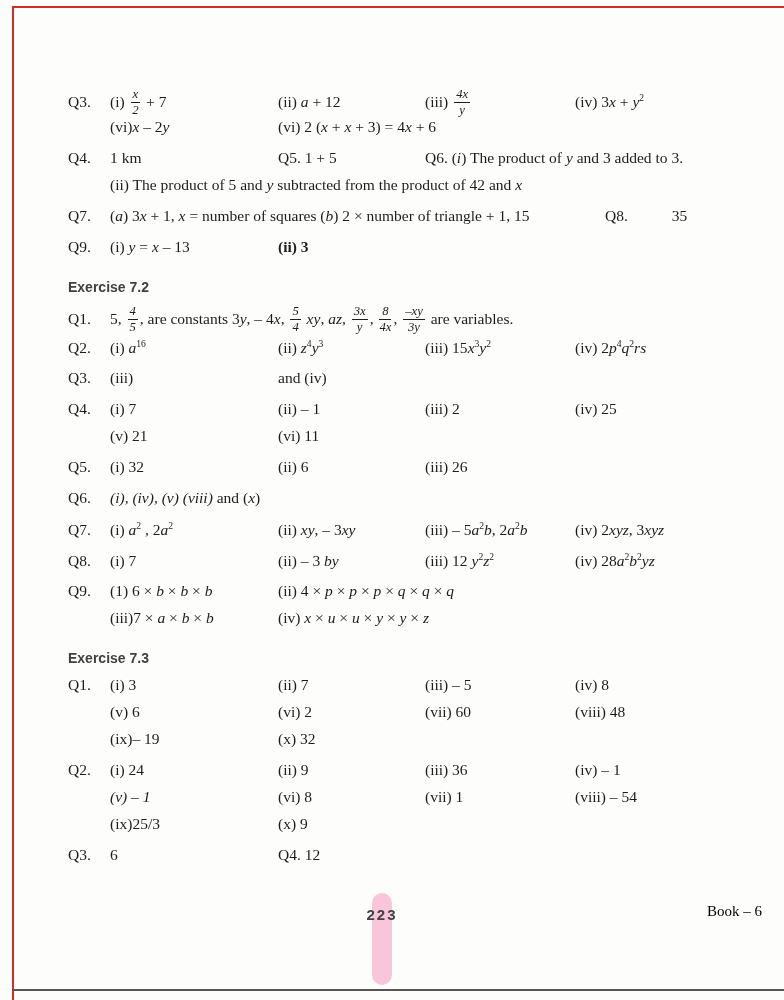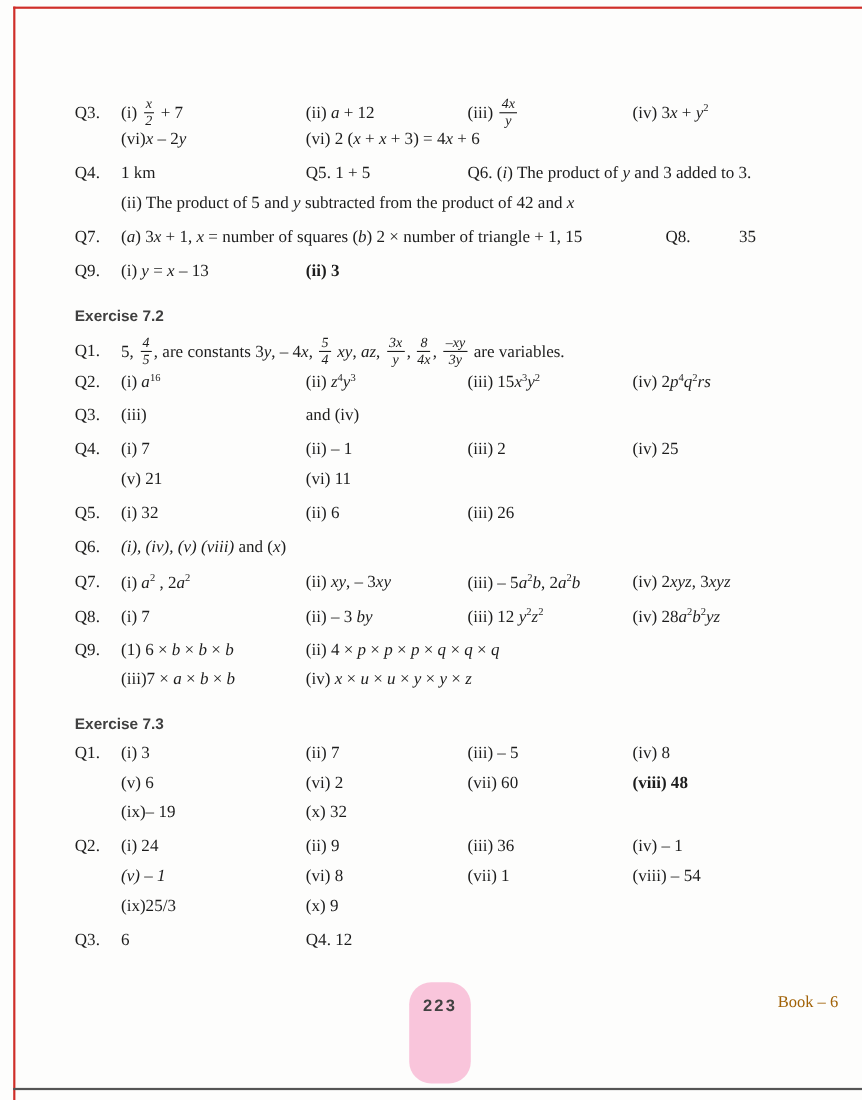--- a/index.html
+++ b/index.html
@@ -35,29 +35,29 @@
 
   .frac{
     display:inline-block;text-align:center;vertical-align:-0.55em;
     font-style:italic;line-height:1.05;font-size:0.82em;margin:0 2px;
   }
   .frac .num{display:block;border-bottom:1px solid currentColor;padding:0 2px 1px 2px;}
   .frac .den{display:block;padding-top:1px;}
   .gap{display:inline-block;}
 
   .page-pill{
-    position:absolute;left:372px;top:893px;width:56px;height:92px;
+    position:absolute;left:372px;top:893px;width:20px;height:92px;
     background:#f9c5db;border-radius:20px;
     display:flex;justify-content:center;align-items:flex-start;
   }
   .page-pill span{
     margin-top:13px;font-family:"Liberation Sans", sans-serif;
     font-weight:bold;font-size:15px;letter-spacing:2px;color:#414141;
   }
-  .book-label{position:absolute;right:22px;top:903px;font-size:15px;color:#a16207;}
+  .book-label{position:absolute;right:22px;top:903px;font-size:15px;color:#000000;}
 </style>
 </head>
 <body>
 
 <div class="border-top"></div>
 <div class="border-left"></div>
 <div class="border-bottom"></div>
 
 <div class="content">
     <div class="row">
@@ -188,21 +188,21 @@
         <span class="cell" style="grid-area: 1 / 2;">(i) 3</span>
         <span class="cell" style="grid-area: 1 / 3;">(ii) 7</span>
         <span class="cell" style="grid-area: 1 / 4;">(iii)  – 5</span>
         <span class="cell" style="grid-area: 1 / 5;">(iv) 8</span>
       </div>
       <div class="line">
         <span class="qlabel"></span>
         <span class="cell" style="grid-area: 1 / 2;">(v) 6</span>
         <span class="cell" style="grid-area: 1 / 3;">(vi) 2</span>
         <span class="cell" style="grid-area: 1 / 4;">(vii) 60</span>
-        <span class="cell" style="grid-area: 1 / 5; font-weight: bold;">(viii) 48</span>
+        <span class="cell" style="grid-area: 1 / 5;">(viii) 48</span>
       </div>
       <div class="line">
         <span class="qlabel"></span>
         <span class="cell" style="grid-area: 1 / 2;">(ix)– 19</span>
         <span class="cell" style="grid-area: 1 / 3;">(x) 32</span>
       </div>
     </div>
     <div class="row">
       <div class="line">
         <span class="qlabel">Q2.</span>

